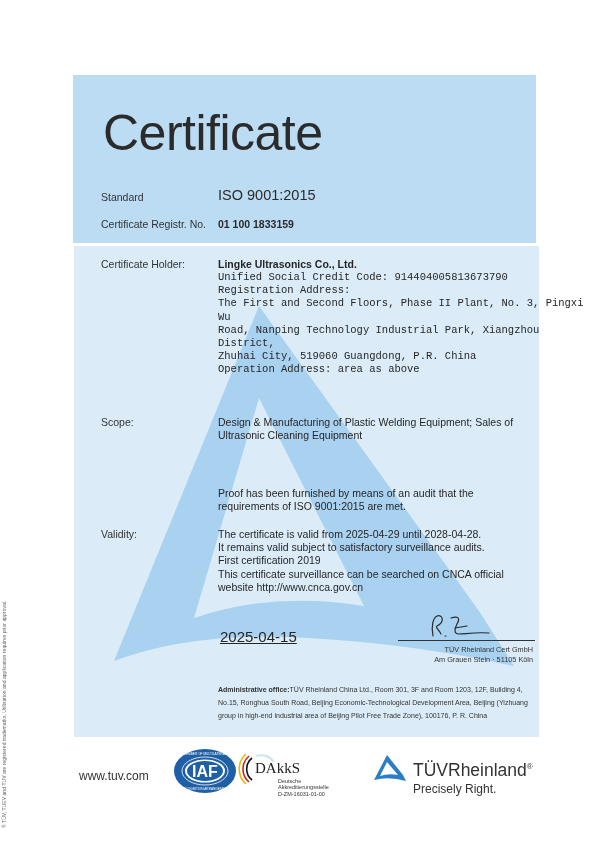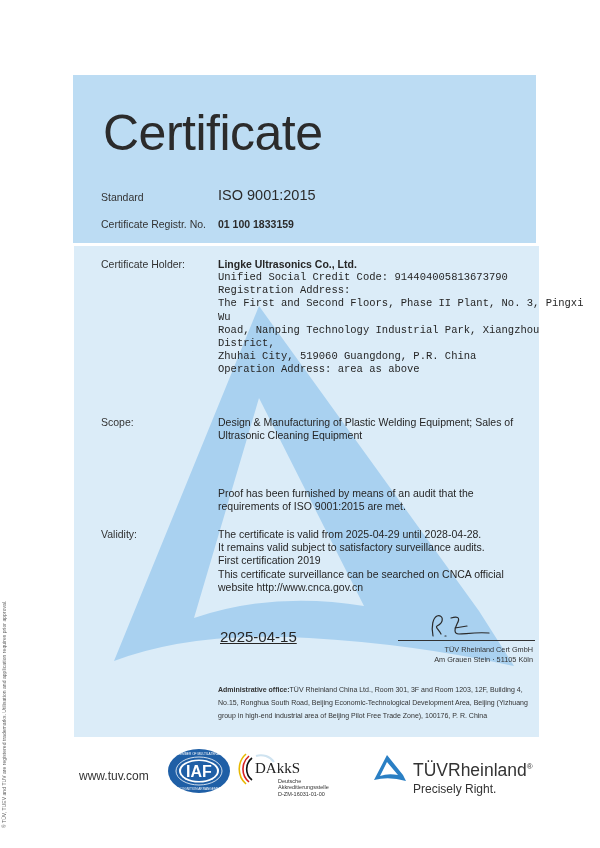--- a/index.html
+++ b/index.html
@@ -106,21 +106,21 @@
   <div>TÜV Rheinland Cert GmbH</div>
   <div>Am Grauen Stein · 51105 Köln</div>
 </div>
 
 <div class="abs admin">
   <span class="bold">Administrative office:</span><span>TÜV Rheinland China Ltd., Room 301, 3F and Room 1203, 12F, Building 4, No.15, Ronghua South Road, Beijing Economic-Technological Development Area, Beijing (Yizhuang group in high-end industrial area of Beijing Pilot Free Trade Zone), 100176, P. R. China</span>
 </div>
 
 <div class="abs footer-url">www.tuv.com</div>
 
-<div class="abs" style="left:167px; top:748px; width:64px; height:46px;">
+<div class="abs" style="left:173px; top:748px; width:64px; height:46px;">
   <svg width="64" height="46" viewBox="0 0 64 46">
     <ellipse cx="32" cy="23" rx="31" ry="22" fill="#1f5fa6"></ellipse>
     <ellipse cx="32" cy="23" rx="23" ry="14" fill="none" stroke="#ffffff" stroke-width="0.8"></ellipse>
     <ellipse cx="32" cy="23" rx="20" ry="11.5" fill="#ffffff"></ellipse>
     <ellipse cx="32" cy="23" rx="18" ry="10" fill="#1f5fa6"></ellipse>
     <text x="32" y="29" text-anchor="middle" font-family="Liberation Sans, sans-serif" font-weight="bold" font-size="16" fill="#ffffff">IAF</text>
     <text x="32" y="7" text-anchor="middle" font-family="Liberation Sans, sans-serif" font-size="3.2" fill="#ffffff">MEMBER OF MULTILATERAL</text>
     <text x="32" y="42" text-anchor="middle" font-family="Liberation Sans, sans-serif" font-size="3.2" fill="#ffffff">RECOGNITION ARRANGEMENT</text>
   </svg>
 </div>

